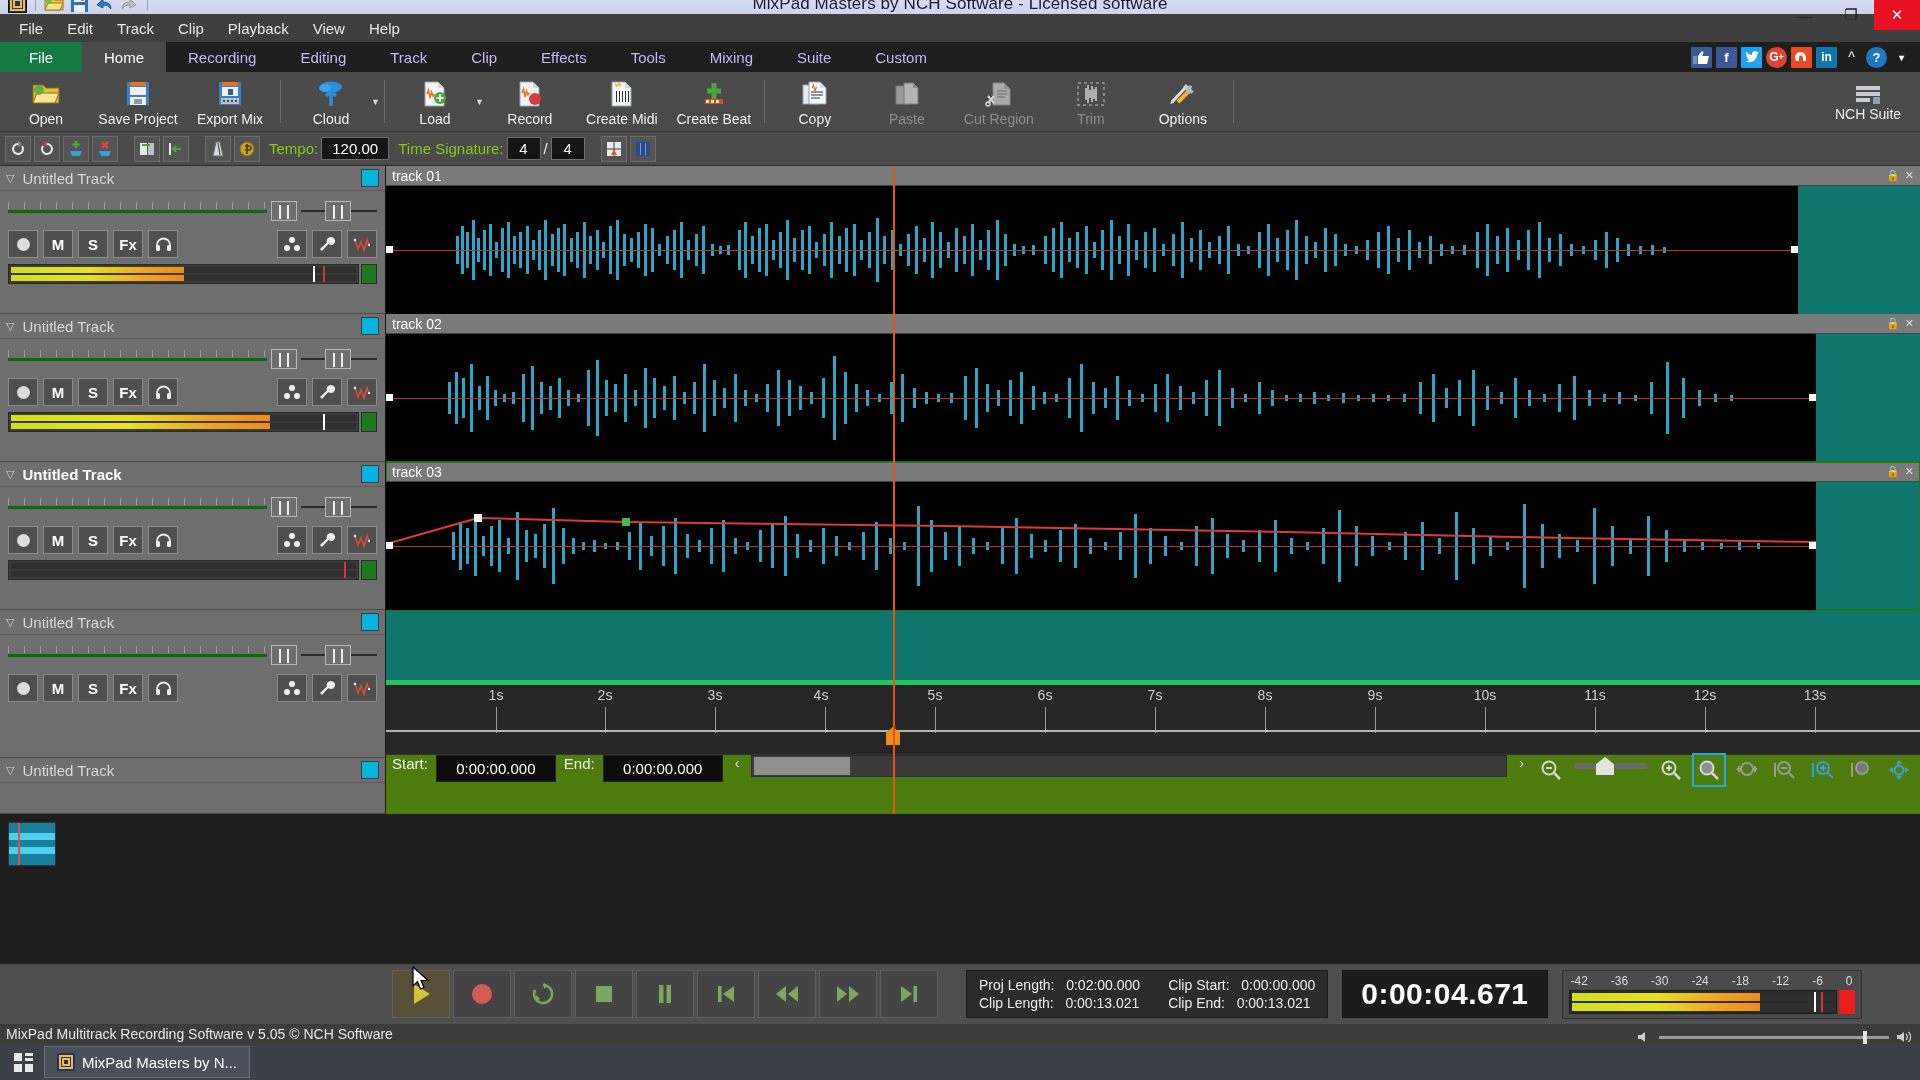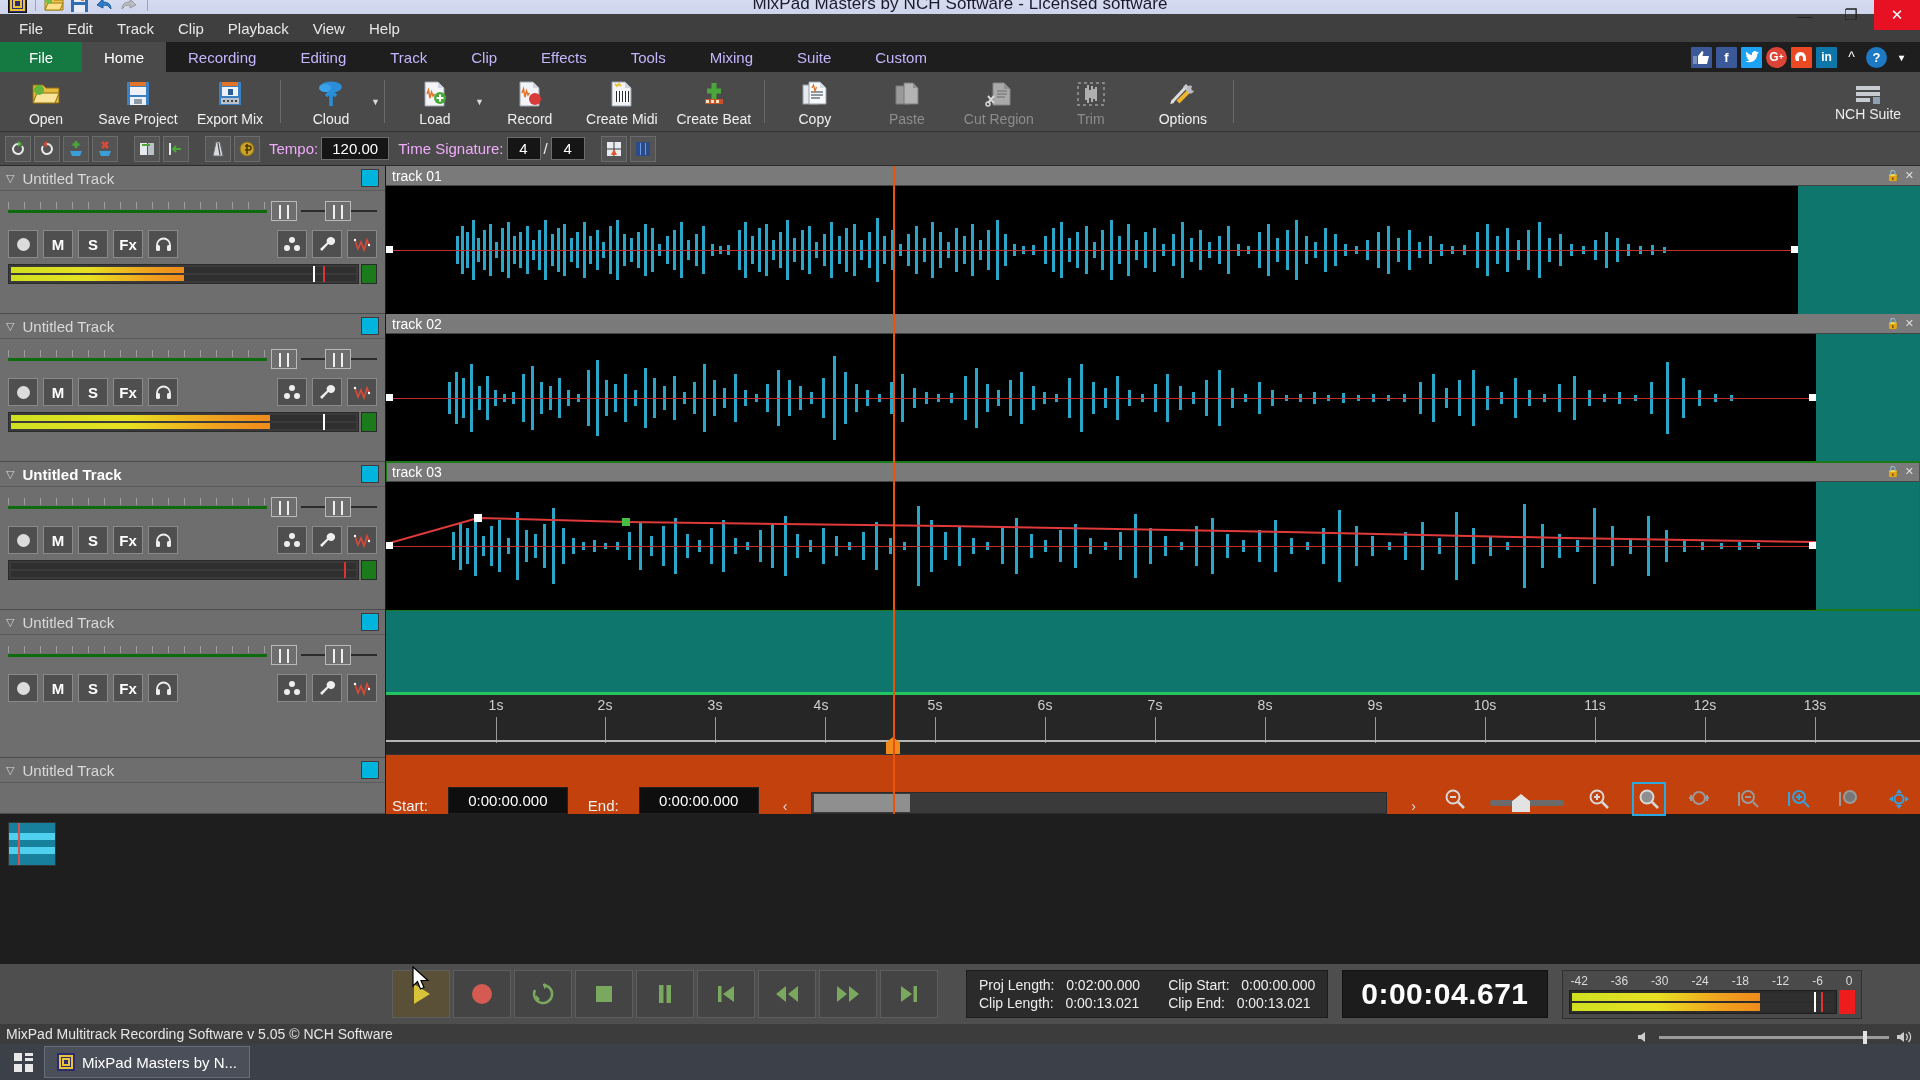--- a/index.html
+++ b/index.html
@@ -75,21 +75,21 @@
   
   .tempobar {
     height: 34px; background: #4a4a4a; display: flex; align-items: center;
     gap: 3px; padding: 0 5px; border-bottom: 1px solid #2b2b2b;
   }
   .tbtn {
     width: 26px; height: 26px; background: #545454; border: 1px solid #6b6b6b;
     display: flex; align-items: center; justify-content: center;
   }
   .tspace { width: 10px; }
-  .tlabel { color: #f0abfc; font-size: 15px; margin-left: 6px; }
+  .tlabel { color: #84cc16; font-size: 15px; margin-left: 6px; }
   .tfield {
     background: #151515; border: 1px solid #6d6d6d; color: #fff;
     font-size: 15px; padding: 2px 8px; text-align: center; min-width: 68px;
   }
   .tfield.small { min-width: 34px; }
   .tslash { color: #eee; font-size: 15px; }
 
   
   .main { position: relative; height: 648px; display: flex; background: #262626; }
 
@@ -152,33 +152,33 @@
   .wave { background: #000; position: relative; overflow: hidden; }
   .centerline { position:absolute; left:0; right:0; top:50%; height:1px; background:#c03030; }
   .handle { position:absolute; width:7px; height:7px; background:#fff; top:50%;
             margin-top:-4px; }
   .env { position:absolute; left:0; right:0; top:0; bottom:0; }
   .sel-border { outline: 2px solid #1a7a1a; outline-offset: -1px; }
 
   .playhead { position: absolute; top: 0; bottom: 0; width: 2px; background: #e8540c; z-index: 30; }
 
   
-  .rulerwrap { position:absolute; left:386px; right:0; bottom:60px; height: 62px;
-               background:#262626; border-top:3px solid #22c55e;}
+  .rulerwrap { position:absolute; left:386px; right:0; bottom:60px; height: 74px;
+               background:#262626; border-top:5px solid #22c55e;}
   .ruler { position: relative; height: 58px; }
   .rtick { position:absolute; top: 22px; width:1px; height: 26px; background:#9a9a9a; }
   .rlab { position:absolute; top:2px; font-size:14px; color:#d0d0d0; transform: translateX(-50%); }
   .rline { position:absolute; left:0; right:0; top:45px; height:2px; background:#b5b5b5; }
   .phmarker { position:absolute; top:42px; width:14px; height:18px; background:#f08a1a;
     clip-path: polygon(0 30%,50% 0,100% 30%,100% 100%,0 100%); transform: translateX(-50%); }
 
   
   .seBar {
     position:absolute; left:386px; right:0; bottom: 0; height: 60px;
-    background:#c2410c; display:flex; align-items:flex-end; gap:20px; padding: 0 6px;
+    background:#4d7c0f; display:flex; align-items:flex-start; gap:8px; padding: 0 6px;
     border-top:1px solid #333;
   }
   .seLabel { color:#f0f0f0; font-size:15px; }
   .seField { background:#0e0e0e; border:1px solid #222; color:#fff; font-size:15px;
              padding:4px 12px; min-width:120px; text-align:center; }
   .hscroll { flex:1; height:22px; background:#3a3a3a; border:1px solid #2b2b2b;
              display:flex; align-items:center; position:relative; }
   .hthumb { width: 96px; height:18px; background:#8f8f8f; margin-left:2px; }
   .harrow { color:#ddd; font-size:14px; padding:0 4px; }
   .zbtn { width:30px; height:30px; display:flex; align-items:center; justify-content:center; }

